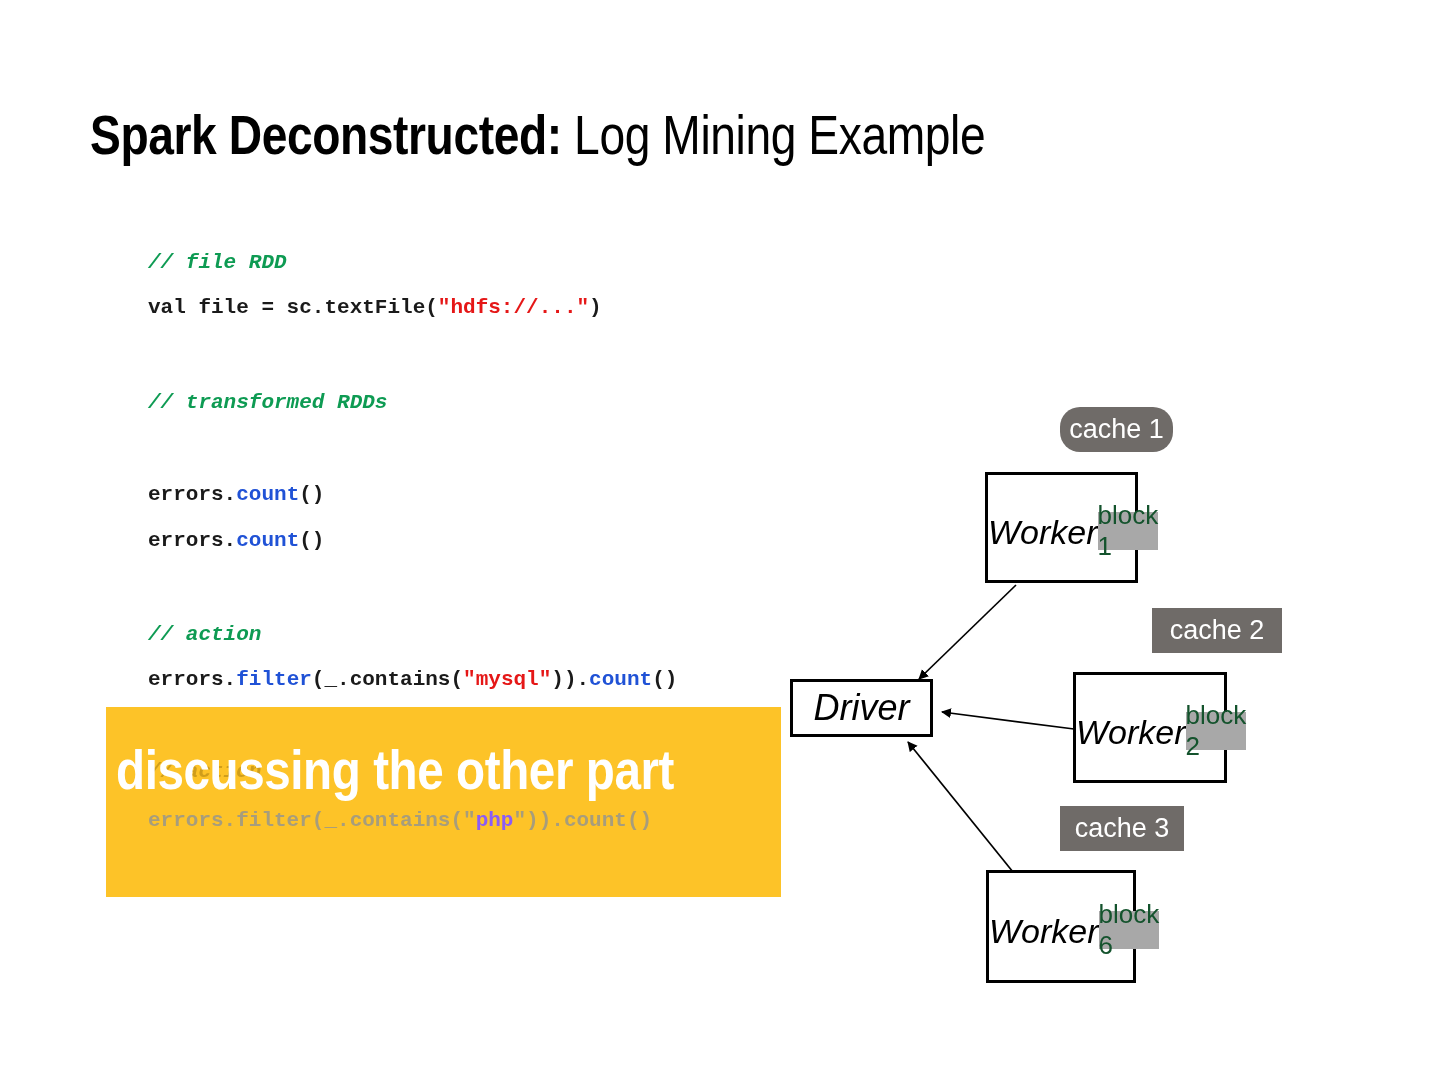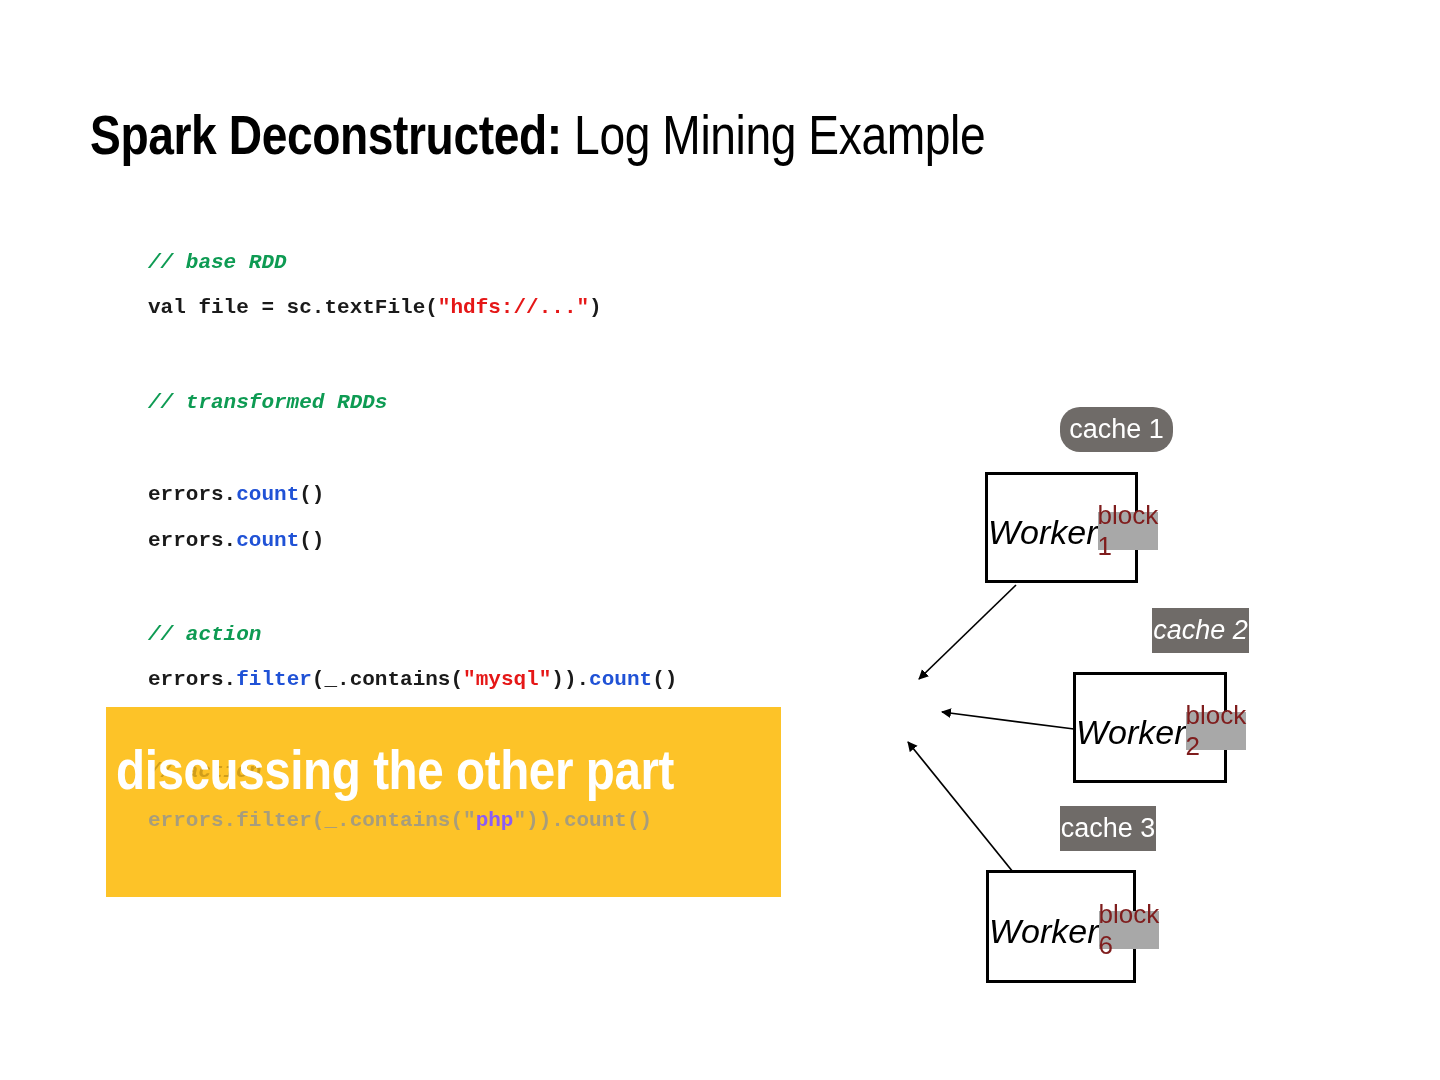--- a/index.html
+++ b/index.html
@@ -89,44 +89,44 @@
   .driver{
     left:790px;top:679px;width:143px;height:58px;
     justify-content:center;
   }
   .driver .node-label{font-size:36px;margin-top:0;}
   .worker-1{left:985px;top:472px;width:153px;height:111px;}
   .worker-2{left:1073px;top:672px;width:154px;height:111px;}
   .worker-3{left:986px;top:870px;width:150px;height:113px;}
   .block-chip{
     margin-top:7px;width:107px;height:38px;
-    background:var(--block_gray);color:#7f1d1d;
+    background:var(--block_gray);color:#14532d;
     font-size:26px;display:flex;align-items:center;justify-content:center;
   }
   .cache-chip{
     position:absolute;height:45px;
     background:var(--cache_gray);color:#ffffff;
     font-size:27px;display:flex;align-items:center;justify-content:center;
     z-index:1;
   }
   .cache-1{left:1060px;top:407px;width:113px;border-radius:20px;}
-  .cache-2{left:1152px;top:608px;width:97px;font-style:italic;}
-  .cache-3{left:1060px;top:806px;width:96px;}
+  .cache-2{left:1152px;top:608px;width:130px;}
+  .cache-3{left:1060px;top:806px;width:124px;}
 </style>
 </head>
 <body>
 
 <div class="slide">
 
   <div class="title">
     <span class="bold">Spark Deconstructed:</span><span class="regular"> Log Mining Example</span>
   </div>
 
   <div class="code-block">
-      <div class="code-line" style="top: 251px;"><span class="seg-comment">// base RDD</span></div>
+      <div class="code-line" style="top: 251px;"><span class="seg-comment">// file RDD</span></div>
       <div class="code-line" style="top: 296px;"><span class="seg-plain">val file = sc.textFile(</span><span class="seg-string">"hdfs://..."</span><span class="seg-plain">)</span></div>
       <div class="code-line" style="top: 391px;"><span class="seg-comment">// transformed RDDs</span></div>
       <div class="code-line" style="top: 483px;"><span class="seg-plain">errors.</span><span class="seg-keyword">count</span><span class="seg-plain">()</span></div>
       <div class="code-line" style="top: 529px;"><span class="seg-plain">errors.</span><span class="seg-keyword">count</span><span class="seg-plain">()</span></div>
       <div class="code-line" style="top: 623px;"><span class="seg-comment">// action</span></div>
       <div class="code-line" style="top: 668px;"><span class="seg-plain">errors.</span><span class="seg-keyword">filter</span><span class="seg-plain">(_.contains(</span><span class="seg-string">"mysql"</span><span class="seg-plain">)).</span><span class="seg-keyword">count</span><span class="seg-plain">()</span></div>
     </div>
 
   <svg class="arrow-layer" width="1440" height="1080" viewBox="0 0 1440 1080">
     <defs>
@@ -137,20 +137,23 @@
     <line x1="1016" y1="585" x2="919" y2="679" stroke="#000" stroke-width="1.7" marker-end="url(#ah)"></line>
     <line x1="1074" y1="729" x2="942" y2="712" stroke="#000" stroke-width="1.7" marker-end="url(#ah)"></line>
     <line x1="1013" y1="872" x2="908" y2="742" stroke="#000" stroke-width="1.7" marker-end="url(#ah)"></line>
   </svg>
 
   <div class="overlay-box"></div>
   <div class="ghost-comment">// action</div>
   <div class="ghost-line"><span class="seg-ghost-plain">errors.filter(_.contains("</span><span class="seg-ghost-orange">php</span><span class="seg-ghost-plain">")).count()</span></div>
   <div class="overlay-headline">discussing the other part</div>
 
+  <div class="node driver">
+    <span class="node-label">Driver</span>
+  </div>
 
   <div class="node worker-1">
     <span class="node-label">Worker</span>
     <span class="block-chip">block 1</span>
   </div>
   <div class="node worker-2">
     <span class="node-label">Worker</span>
     <span class="block-chip">block 2</span>
   </div>
   <div class="node worker-3">

